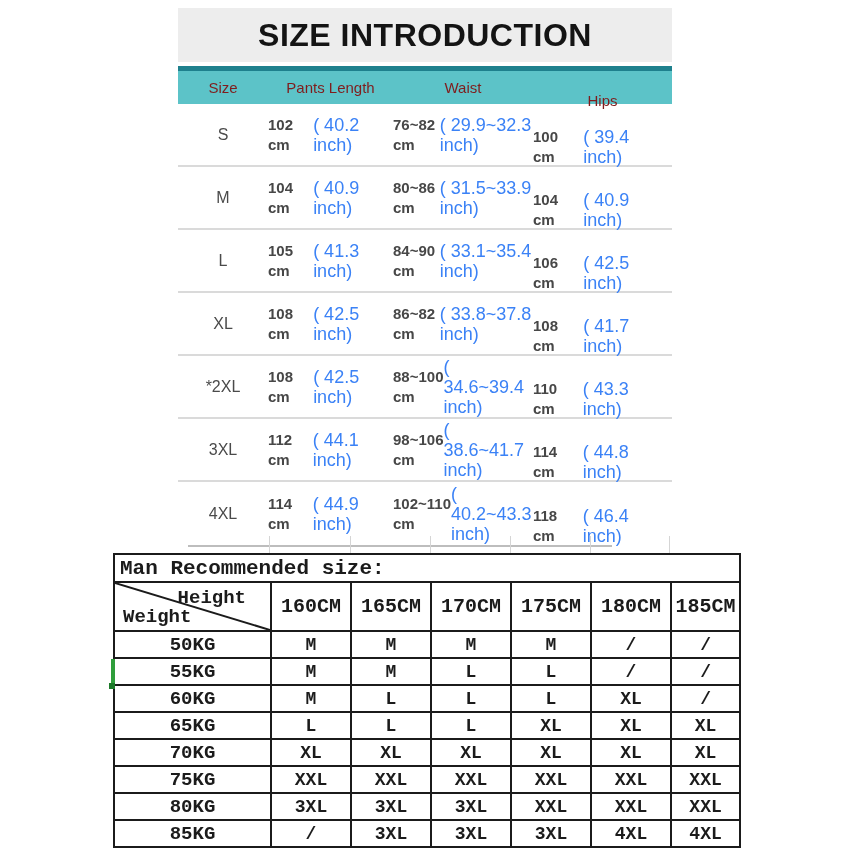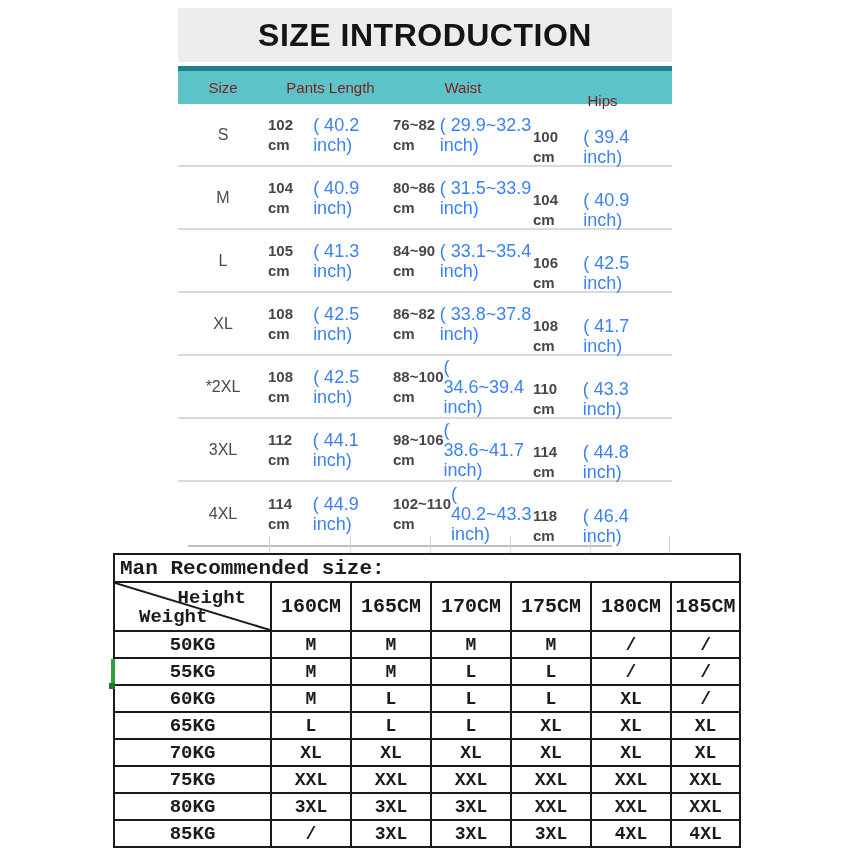--- a/index.html
+++ b/index.html
@@ -45,21 +45,21 @@
     position:absolute;left:113px;top:553px;width:626px;
     border-collapse:collapse;table-layout:fixed;
     font-family:"Liberation Mono", monospace;font-weight:bold;color:#1b1b1b;
   }
   .rec-table td{border:2px solid #1b1b1b;text-align:center;vertical-align:middle;padding:0;background:#ffffff;}
   .rec-title-cell{height:26px;text-align:left !important;font-size:21px;padding-left:5px !important;}
   .rec-head-cell{height:47px;font-size:20px;}
   .corner-cell{position:relative;overflow:hidden;}
   .corner-cell svg{position:absolute;inset:0;width:100%;height:100%;}
   .corner-top{position:absolute;top:4px;right:24px;font-size:19px;padding-left:9px;}
-  .corner-bottom{position:absolute;bottom:2px;left:8px;font-size:19px;margin-left:16px;}
+  .corner-bottom{position:absolute;bottom:2px;left:8px;font-size:19px;}
   .rec-row td{height:25px;font-size:18px;}
   .rec-row .w{font-size:19px;}
 
   
   .sel-bar{position:absolute;left:111px;top:659px;width:4px;height:26px;background:#2f9e3b;}
   .sel-handle{position:absolute;left:109px;top:683px;width:6px;height:6px;background:#1d7a2a;}
 </style>
 </head>
 <body>
 

